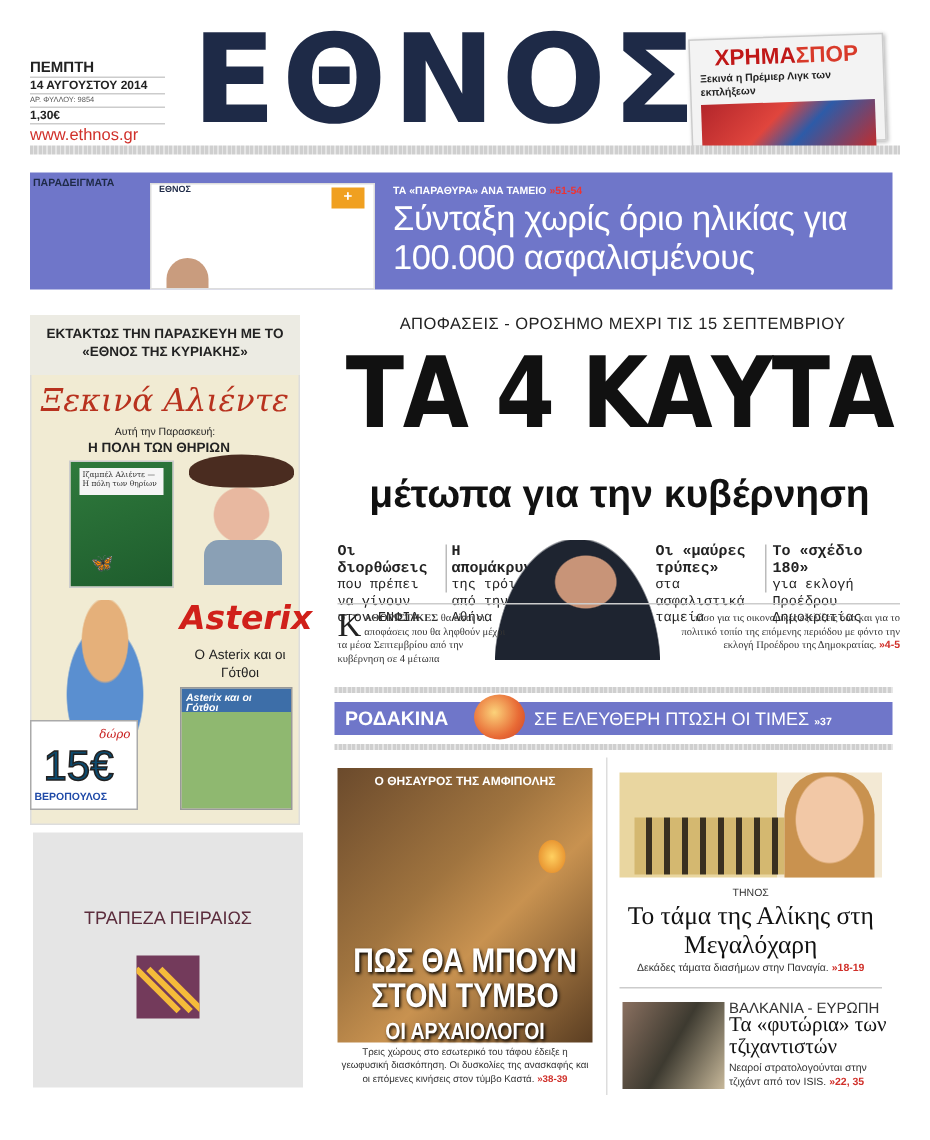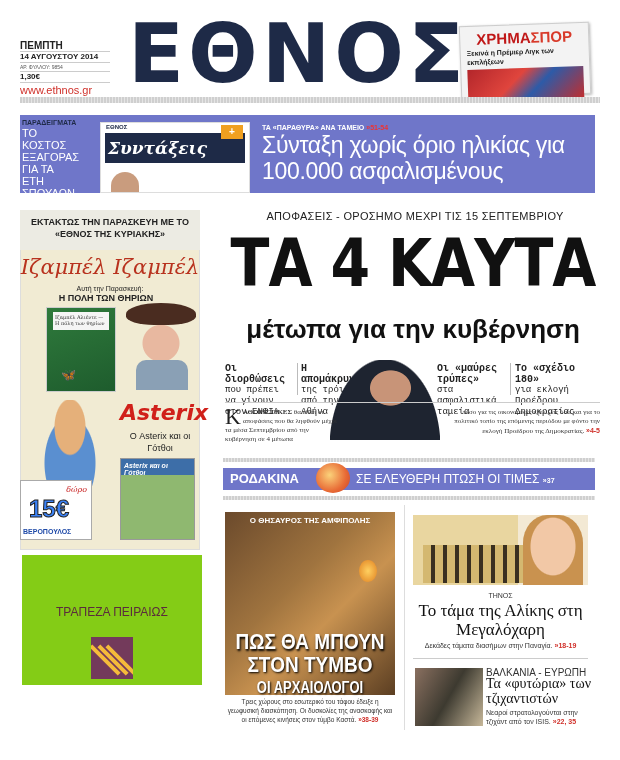--- a/index.html
+++ b/index.html
@@ -44,23 +44,23 @@
 .author-photo{left:126px;top:305px;width:70px;height:85px;background:radial-gradient(circle at 50% 45%,#e8b8a0 0 18px,transparent 19px),linear-gradient(#f1ebd3,#f1ebd3)}
 .hat{left:126px;top:303px;width:70px;height:22px;background:#4a2c20;border-radius:50% 50% 40% 40%}
 .vest{left:136px;top:360px;width:52px;height:30px;background:#8aa0b5;border-radius:10px 10px 0 0}
 .asterix-logo{left:120px;top:400px;width:80px;font-weight:bold;font-style:italic;font-size:22px;color:#d0201a;text-align:center;font-family:"DejaVu Sans",sans-serif}
 .asterix-sub{left:120px;top:430px;width:80px;text-align:center;font-size:9px;color:#222;line-height:12px}
 .obelix{left:35px;top:400px;width:70px;height:90px;background:radial-gradient(ellipse at 50% 30%,#e5b07a 0 15px,transparent 16px),radial-gradient(ellipse at 50% 70%,#5a8fd0 0 25px,transparent 26px)}
 .book2{left:120px;top:458px;width:75px;height:82px;background:linear-gradient(#3d6ea8 0 20%,#8fb870 20% 100%);border:1px solid #999}
 .book2 .t{color:#fff;font-size:7px;font-weight:bold;font-style:italic;padding:3px}
 .price-tag{left:20px;top:480px;width:72px;height:60px;background:#fff;border:1px solid #aaa}
 .price-tag .gift{position:absolute;right:4px;top:4px;font-family:"DejaVu Serif",serif;font-style:italic;font-size:8px;color:#c81e1e}
-.price-tag .p{position:absolute;left:8px;top:14px;font-size:24px;font-weight:bold;color:#3b82f6;-webkit-text-stroke:1px #222}
+.price-tag .p{position:absolute;left:8px;top:14px;font-size:28px;font-weight:normal;color:#0c4a6e;-webkit-text-stroke:1px #222}
 .price-tag .b{position:absolute;left:2px;bottom:4px;font-size:7px;font-weight:bold;color:#1f4aa8}
-.bank{left:22px;top:555px;width:180px;height:130px;background:#84cc16}
+.bank{left:22px;top:555px;width:180px;height:170px;background:#e5e5e5}
 .bank .name{position:absolute;left:0;top:50px;width:100%;text-align:center;font-size:12px;color:#5b2c3c}
 .bank .mark{position:absolute;left:69px;top:82px;width:42px;height:42px;background:#733a5b;overflow:hidden}
 .bank .mark i{position:absolute;width:4px;height:40px;background:#f5bb3a;transform:rotate(-45deg);top:3px}
 
 .kicker{left:245px;top:210px;width:340px;text-align:center;font-size:11px;color:#222;letter-spacing:.3px}
 .bighead{left:226px;top:228px;width:374px;text-align:center;font-family:"DejaVu Sans",sans-serif;font-weight:bold;font-size:57px;line-height:70px;color:#111;letter-spacing:-1px;transform:scaleY(1.15)}
 .subhead{left:226px;top:314px;width:374px;text-align:center;font-weight:bold;font-size:26px;color:#111}
 .col4{top:363px;font-family:Liberation Mono, monospace;font-size:9px;line-height:11px;color:#222}
 .col4 b{font-size:10px;display:block}
 .vsep{top:363px;width:1px;height:32px;background:#bbb}
@@ -110,34 +110,32 @@
 <div class="abs promo-sport">
   <div class="title"><span style="color:#c01818">ΧΡΗΜΑ</span><span style="color:#d83a2a">ΣΠΟΡ</span></div>
   <div class="sub">Ξεκινά η Πρέμιερ Λιγκ των εκπλήξεων</div>
   <div class="img"></div>
 </div>
 <div class="abs rule" style="top:97px"></div>
 
 <div class="abs bluebar"></div>
 <div class="abs syn-left">
   <div class="k">ΠΑΡΑΔΕΙΓΜΑΤΑ</div>
-  <div class="t">ΤΟ ΚΟΣΤΟΣ ΕΞΑΓΟΡΑΣ ΓΙΑ ΤΑ ΕΤΗ ΣΠΟΥΔΩΝ</div>
 </div>
 <div class="abs syn-cover">
   <span class="small">ΕΘΝΟΣ</span>
   <span class="plus">+</span>
-  <div class="hdr">Συντάξεις</div>
   <div class="face"></div>
 </div>
 <div class="abs syn-kicker"><span>ΤΑ «ΠΑΡΑΘΥΡΑ» ΑΝΑ ΤΑΜΕΙΟ</span> <span class="ref">»51-54</span></div>
 <div class="abs syn-head">Σύνταξη χωρίς όριο ηλικίας για 100.000 ασφαλισμένους</div>
 
 <div class="abs leftcol"></div>
 <div class="abs lc-top">ΕΚΤΑΚΤΩΣ ΤΗΝ ΠΑΡΑΣΚΕΥΗ ΜΕ ΤΟ «ΕΘΝΟΣ ΤΗΣ ΚΥΡΙΑΚΗΣ»</div>
-<div class="abs lc-author">Ιζαμπέλ Ιζαμπέλ</div>
+<div class="abs lc-author">Ξεκινά Αλιέντε</div>
 <div class="abs lc-sub">Αυτή την Παρασκευή:</div>
 <div class="abs lc-title">Η ΠΟΛΗ ΤΩΝ ΘΗΡΙΩΝ</div>
 <div class="abs book1">
   <div class="lbl">Ιζαμπέλ Αλιέντε — Η πόλη των θηρίων</div>
   <span class="butterfly">🦋</span>
 </div>
 <div class="abs author-photo"></div>
 <div class="abs hat"></div>
 <div class="abs vest"></div>
 <div class="abs obelix"></div>

